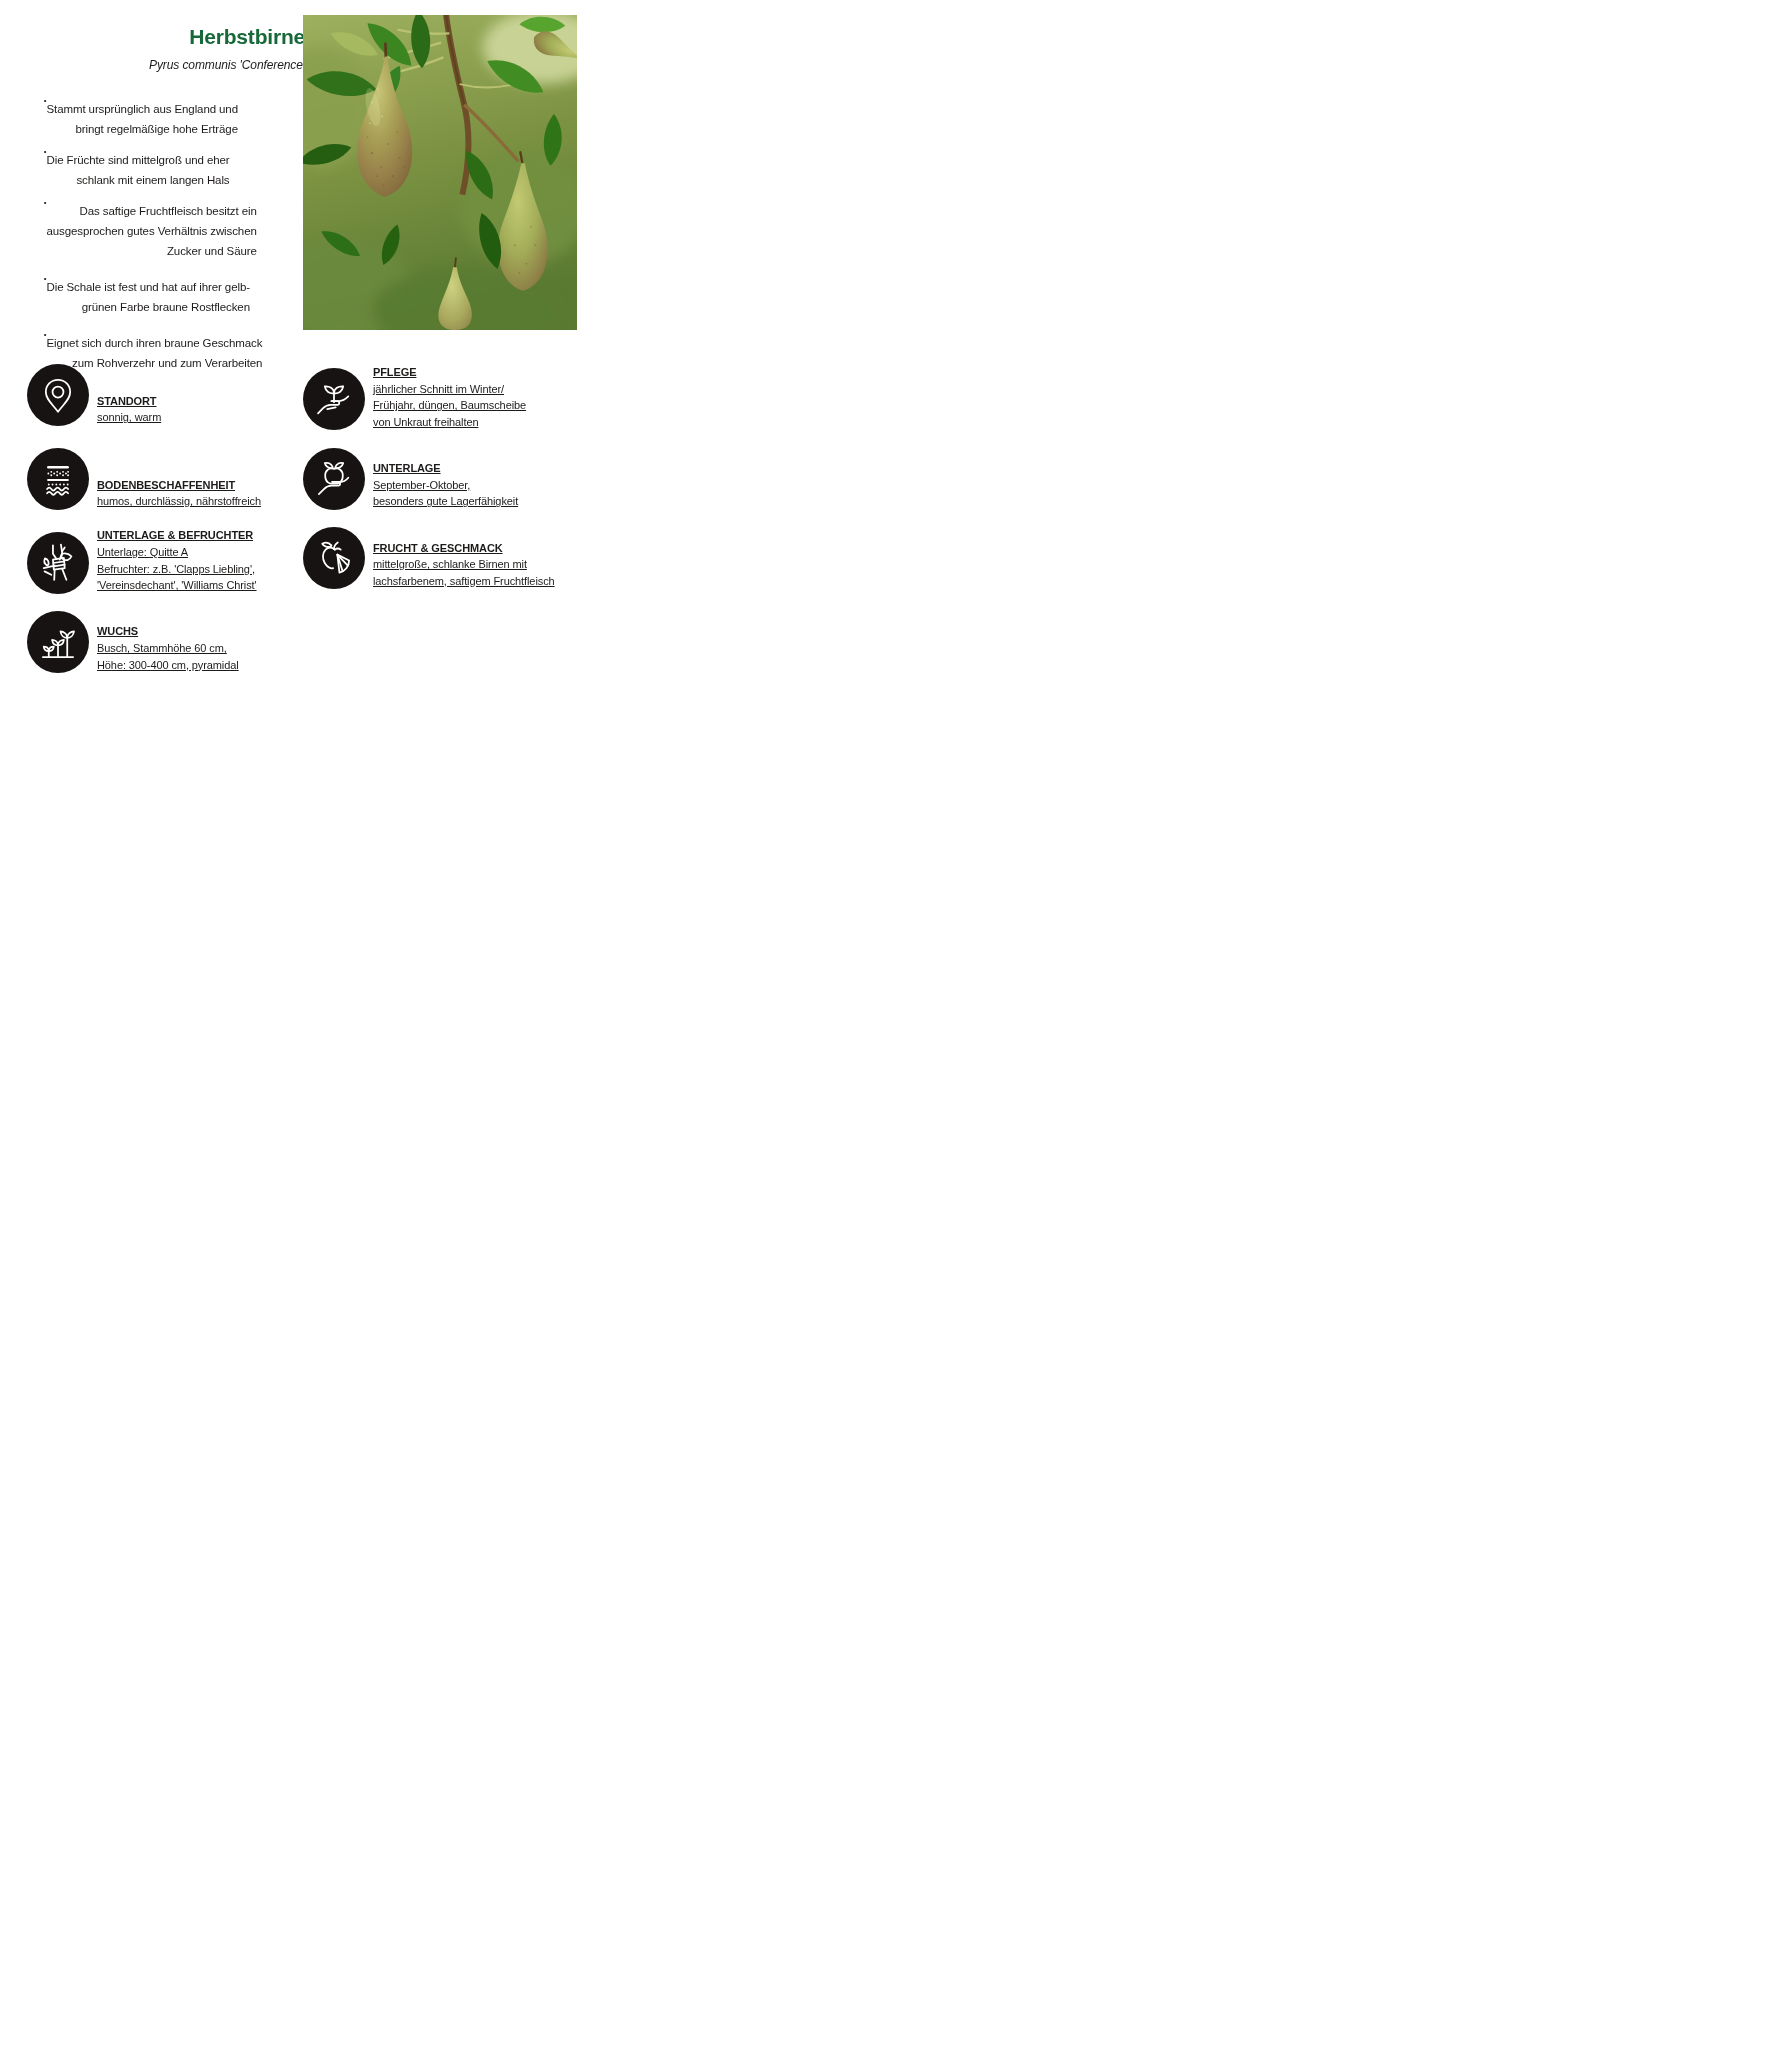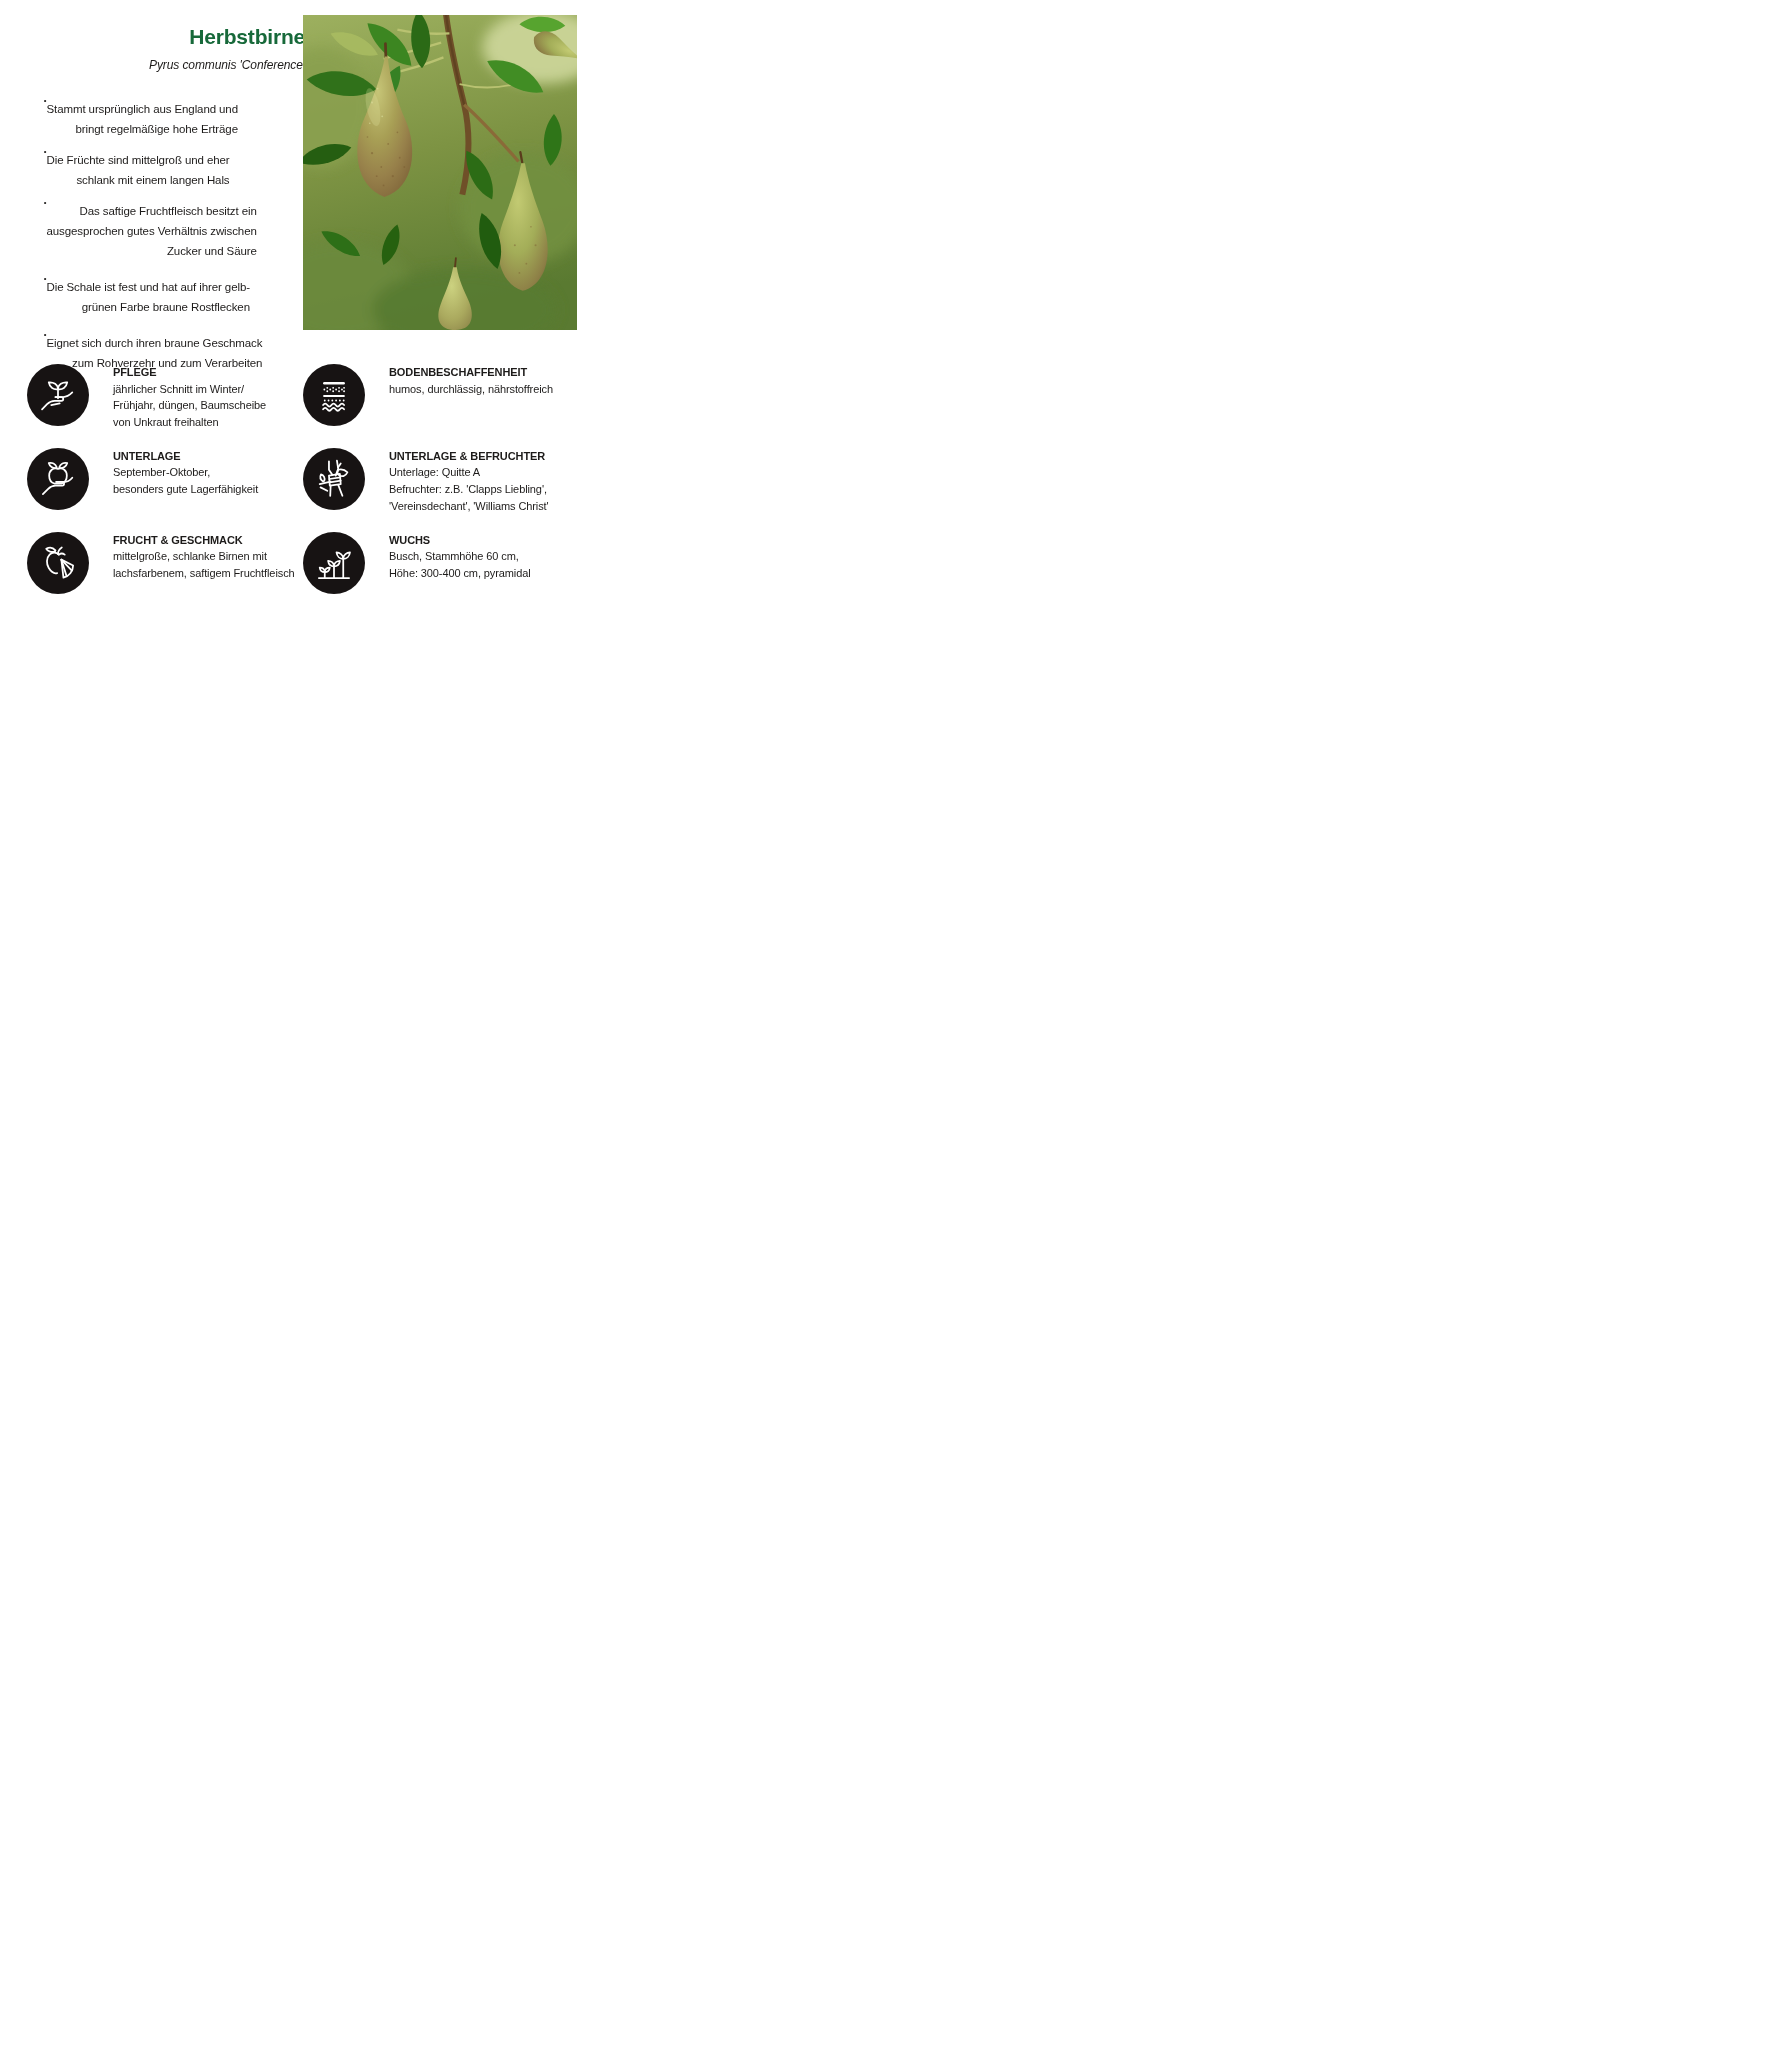--- a/index.html
+++ b/index.html
@@ -17,21 +17,21 @@
   .bullet-marker { flex:none; width:15.7px; font-size:7.8px; padding-left:2.8px; }
   .bullet-text { white-space:pre-line;margin-top:8px; }
 
   
   .photo { position:absolute; left:303px; top:14.8px; width:274px; height:315px; overflow:hidden; }
   .photo svg { display:block; width:100%; height:100%; }
 
   
   .info-grid { position:absolute; left:27px; top:364px; width:559px;
                display:grid; grid-template-columns:276px 283px; row-gap:17.5px; }
-  .info-item { display:flex; align-items:flex-start; gap:24px; align-self:start; }
+  .info-item { display:flex; align-items:flex-end; gap:8px; align-self:start;text-decoration:underline; }
   .icon-circle { flex:none; width:62px; height:62px; border-radius:50%; background:#171313;
                  display:flex; align-items:center; justify-content:center; }
   .icon-circle svg { width:42px; height:42px; stroke:#ffffff; stroke-width:4.2; fill:none;
                      stroke-linecap:round; stroke-linejoin:round; }
   .icon-circle svg .f { fill:#ffffff; stroke:none; }
   .info-text { font-size:11px; line-height:16.6px; letter-spacing:-0.1px; }
   .info-title { font-weight:700; }
   .info-body { white-space:pre-line; }
 </style>
 </head>
@@ -179,20 +179,32 @@
         <use href="#lf" transform="translate(355,295) rotate(68) scale(1.8,1.5)" fill="#2c6c15"></use>
         <use href="#lf" transform="translate(388,430) rotate(80) scale(1.9,1.6)" fill="#215c0f"></use>
         <use href="#lf" transform="translate(40,470) rotate(38) scale(1.5,1.2)" fill="#2d6f17"></use>
         <use href="#lf" transform="translate(205,455) rotate(115) scale(1.4,1.2)" fill="#26610f"></use>
       </g>
     </svg>
   </div>
 
   <div class="info-grid">
 
+    <div class="info-item">
+      <div class="icon-circle">
+        <svg viewBox="0 0 100 100">
+          <path d="M50 14 C33 14 21 27 21 43 C21 60 36 71 50 90 C64 71 79 60 79 43 C79 27 67 14 50 14 Z"></path>
+          <circle cx="50" cy="43" r="13"></circle>
+        </svg>
+      </div>
+      <div class="info-text">
+        <div class="info-title">STANDORT</div>
+        <div class="info-body">sonnig, warm</div>
+      </div>
+    </div>
 
     <div class="info-item">
       <div class="icon-circle">
         <svg viewBox="0 0 100 100">
           <path d="M50 58 L50 34"></path>
           <path d="M50 36 C40 38 30 32 28 20 C40 19 49 25 50 34 Z"></path>
           <path d="M50 36 C60 38 70 32 72 20 C60 19 51 25 50 34 Z"></path>
           <path d="M12 84 L24 72 C29 67 35 64 42 64 L58 64 C64 64 64 55 58 55 L44 55"></path>
           <path d="M44 55 L62 55 C70 55 78 50 84 44"></path>
           <path d="M34 74 L54 70"></path>

